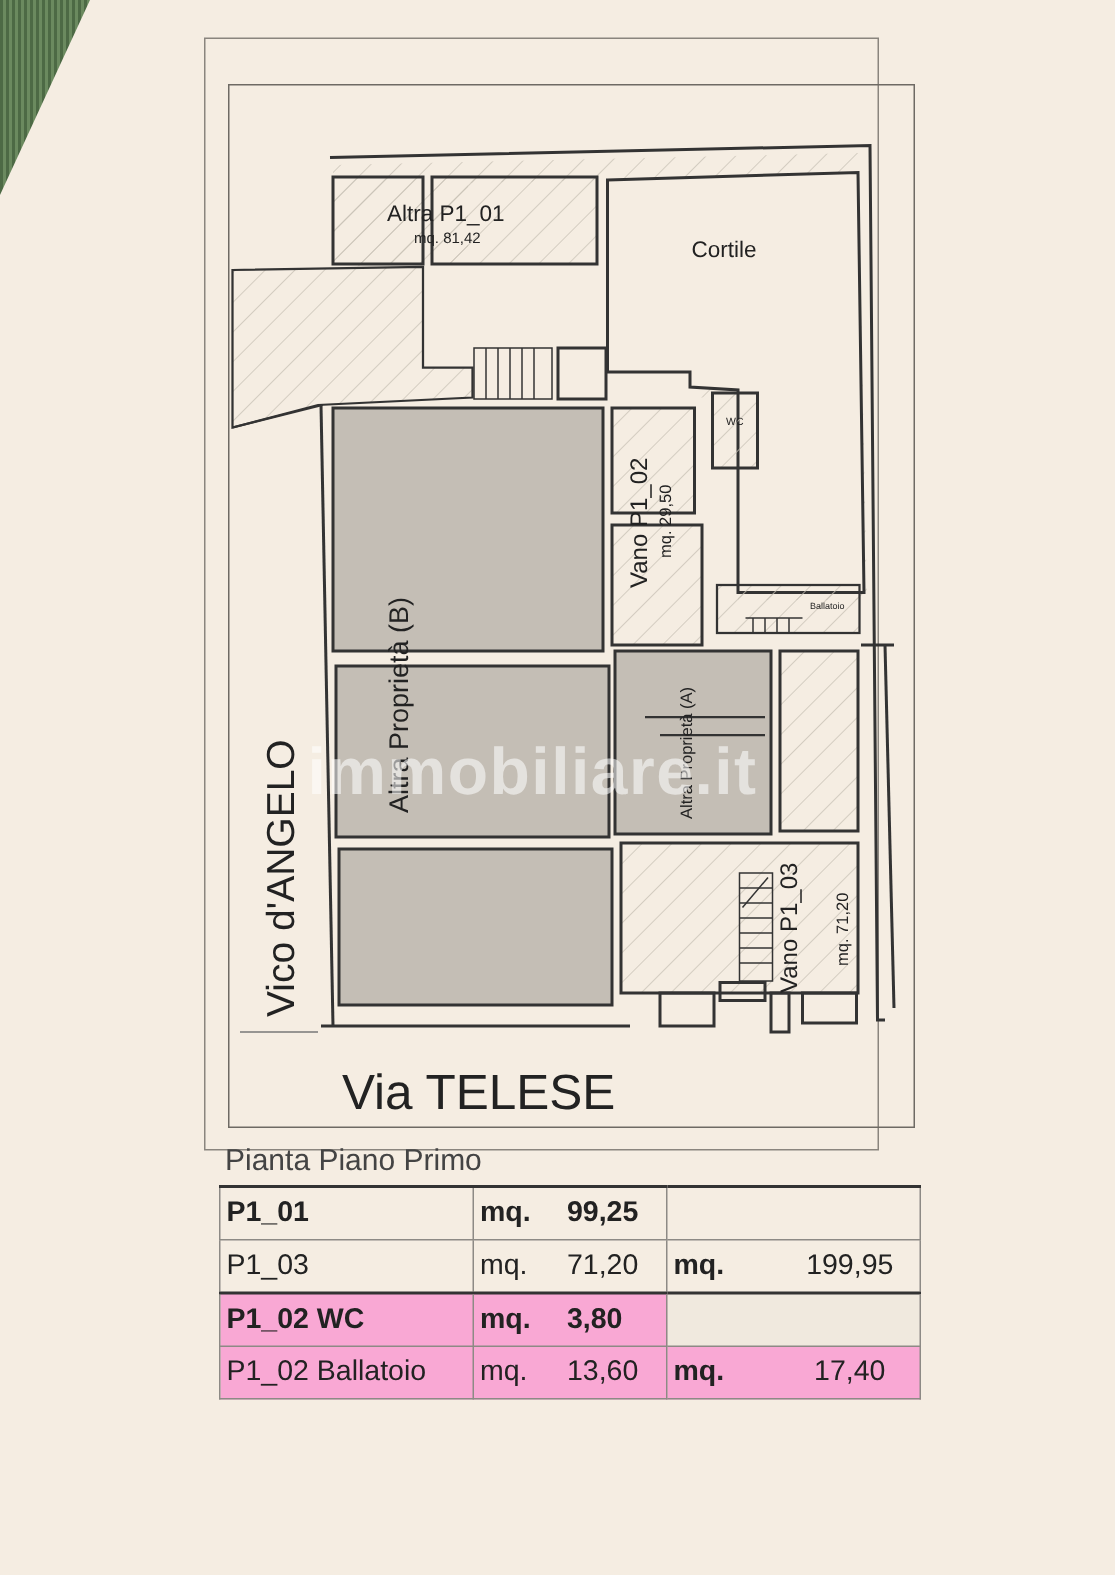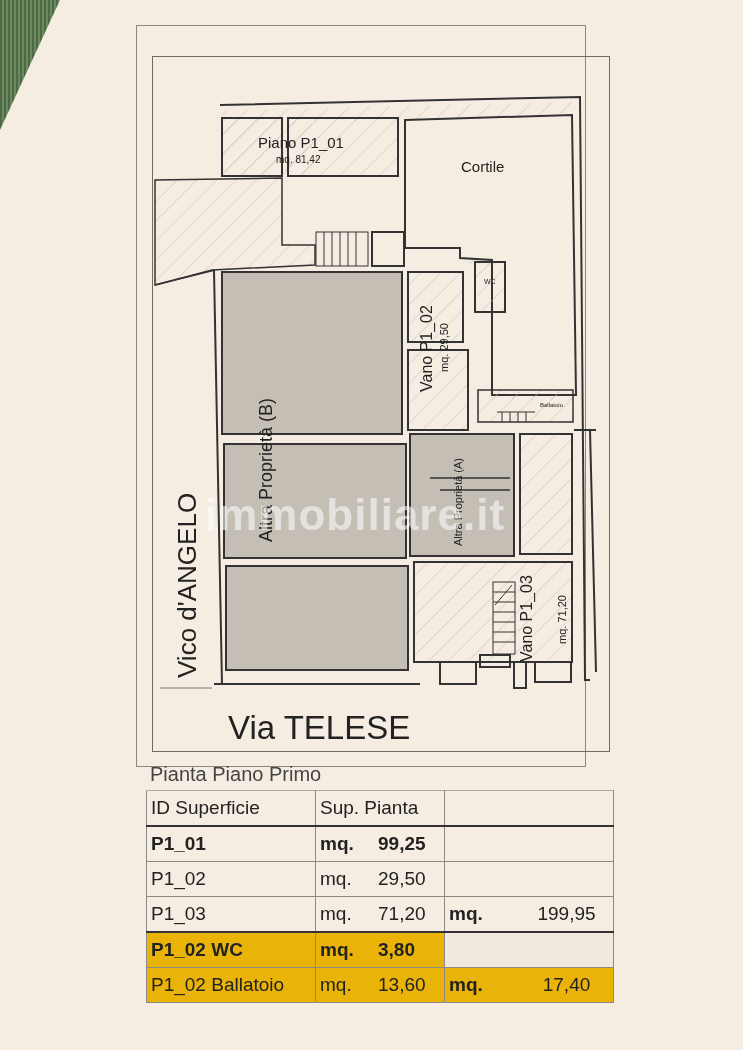--- a/index.html
+++ b/index.html
@@ -37,21 +37,21 @@
     font-family:"Liberation Sans", sans-serif; font-size:19px; color:#222;
   }
   table.sup td { border:1px solid #8d8a85; height:34px; padding:0 4px; }
   table.sup td.c1 { width:160px; }
   table.sup td.c2 { width:120px; }
   table.sup td.c3 { width:160px; }
   .mq { display:inline-block; width:58px; }
   .val { display:inline-block; width:52px; }
   .tot-mq { display:inline-block; width:80px; font-weight:bold; }
   .tot-val { display:inline-block; width:75px; text-align:center; }
-  tr.shaded td { background:#eab308; }
+  tr.shaded td { background:#f9a8d4; }
   tr.shaded td.c3.light { background:#f0e9de; }
   tr.thick-top td { border-top:2px solid #333;font-weight:bold; }
   tr.hdr td { border-top:1px solid #aaa; }
 </style>
 </head>
 <body>
 
 <div class="fabric"></div>
 <div class="sheet-border"></div>
 <div class="plan-frame"></div>
@@ -125,21 +125,21 @@
     <rect x="440" y="662" width="36" height="22"></rect>
     <rect x="480" y="655" width="30" height="12"></rect>
     <rect x="514" y="662" width="12" height="26"></rect>
     <rect x="535" y="662" width="36" height="20"></rect>
     <line x1="574" y1="430" x2="596" y2="430"></line>
     <line x1="590" y1="430" x2="596" y2="672"></line>
   </g>
   <line x1="160" y1="688" x2="212" y2="688" stroke="#777" stroke-width="1"></line>
 </svg>
 
-<div class="lbl" style="left:258px;top:134px;font-size:15px;">Piano P1_01</div>
+<div class="lbl" style="left:258px;top:134px;font-size:15px;">Altra P1_01</div>
 <div class="lbl" style="left:276px;top:154px;font-size:10px;">mq. 81,42</div>
 <div class="lbl" style="left:461px;top:158px;font-size:15px;">Cortile</div>
 <div class="lbl" style="left:484px;top:278px;font-size:7px;">WC</div>
 <div class="lbl" style="left:540px;top:402px;font-size:6px;">Ballatoio</div>
 
 <div class="lbl rot" style="left:418px;top:392px;font-size:16px;">Vano P1_02</div>
 <div class="lbl rot" style="left:438px;top:372px;font-size:11px;">mq. 29,50</div>
 <div class="lbl rot" style="left:518px;top:662px;font-size:16px;">Vano P1_03</div>
 <div class="lbl rot" style="left:556px;top:644px;font-size:11px;">mq. 71,20</div>
 
@@ -147,33 +147,23 @@
 <div class="lbl rot" style="left:452px;top:546px;font-size:11px;">Altra Proprietà (A)</div>
 
 <div class="lbl rot" style="left:172px;top:678px;font-size:26px;">Vico d'ANGELO</div>
 <div class="lbl" style="left:228px;top:690px;font-size:33px;margin-top:19px;">Via TELESE</div>
 
 <div class="watermark">immobiliare.it</div>
 
 <div class="table-title">Pianta Piano Primo</div>
 <table class="sup">
   <tbody>
-      <tr class="hdr">
-    <td class="c1">ID Superficie</td>
-    <td class="c2">Sup. Pianta</td>
-    <td class="c3"></td>
-  </tr>
   <tr class="thick-top">
     <td class="c1">P1_01</td>
     <td class="c2"><span class="mq">mq.</span><span class="val">99,25</span></td>
-    <td class="c3"><span class="tot-mq"></span><span class="tot-val"></span></td>
-  </tr>
-  <tr>
-    <td class="c1">P1_02</td>
-    <td class="c2"><span class="mq">mq.</span><span class="val">29,50</span></td>
     <td class="c3"><span class="tot-mq"></span><span class="tot-val"></span></td>
   </tr>
   <tr>
     <td class="c1">P1_03</td>
     <td class="c2"><span class="mq">mq.</span><span class="val">71,20</span></td>
     <td class="c3"><span class="tot-mq">mq.</span><span class="tot-val">199,95</span></td>
   </tr>
   <tr class="shaded thick-top">
     <td class="c1">P1_02 WC</td>
     <td class="c2"><span class="mq">mq.</span><span class="val">3,80</span></td>

